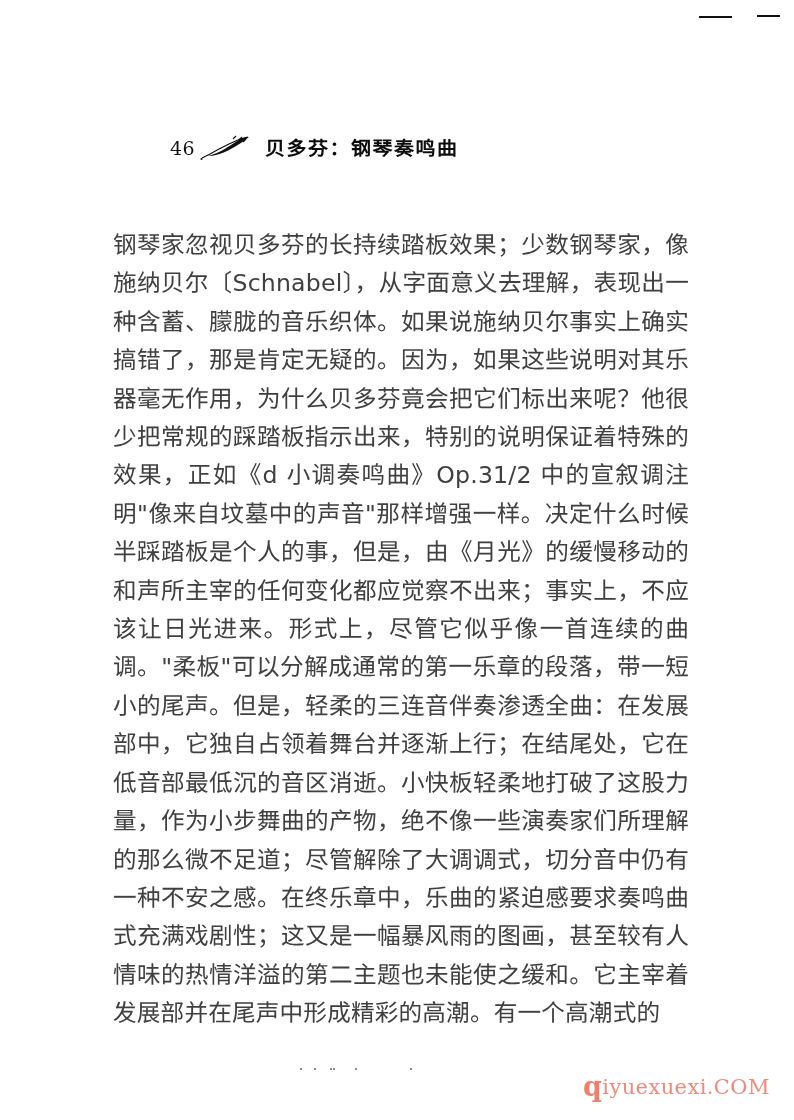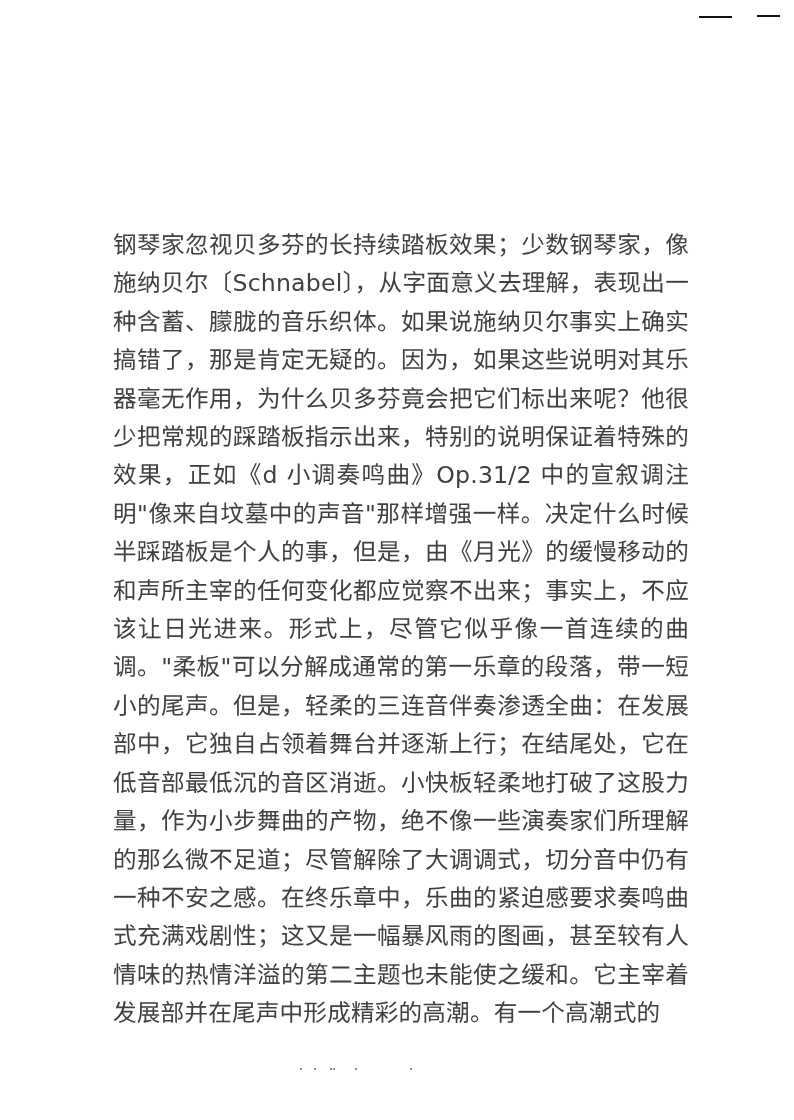--- a/index.html
+++ b/index.html
@@ -121,28 +121,45 @@
   }
 </style>
 </head>
 <body>
 
 <div class="page">
 
   <div class="scan-dash one"></div>
   <div class="scan-dash two"></div>
 
+  <div class="running-head">
+    <span class="folio">46</span>
+
+    <span class="ornament">
+      <svg width="58" height="26" viewBox="0 0 58 26" aria-hidden="true">
+        <path d="M3 23 L11 19 L20 14 L30 9 L41 4 L49 2" stroke="#111111" stroke-width="1.2" fill="none"></path>
+        <path d="M9 21 C18 19, 28 13, 38 6 C42 3, 46 2, 50 2 C45 6, 38 11, 30 15 C22 19, 15 21, 9 21 Z" fill="#111111"></path>
+        <path d="M34 4 L37 1 M40 5 L43 2 M44 7 L47 4" stroke="#111111" stroke-width="1.1" fill="none"></path>
+        <circle cx="2.5" cy="24" r="1" fill="#111111"></circle>
+      </svg>
+    </span>
+
+    <span class="head-title">贝多芬：钢琴奏鸣曲</span>
+  </div>
 
   <div class="body-text">
     <p>钢琴家忽视贝多芬的长持续踏板效果；少数钢琴家，像施纳贝尔〔Schnabel〕，从字面意义去理解，表现出一种含蓄、朦胧的音乐织体。如果说施纳贝尔事实上确实搞错了，那是肯定无疑的。因为，如果这些说明对其乐器毫无作用，为什么贝多芬竟会把它们标出来呢？他很少把常规的踩踏板指示出来，特别的说明保证着特殊的效果，正如《d 小调奏鸣曲》Op.31/2 中的宣叙调注明"像来自坟墓中的声音"那样增强一样。决定什么时候半踩踏板是个人的事，但是，由《月光》的缓慢移动的和声所主宰的任何变化都应觉察不出来；事实上，不应该让日光进来。形式上，尽管它似乎像一首连续的曲调。"柔板"可以分解成通常的第一乐章的段落，带一短小的尾声。但是，轻柔的三连音伴奏渗透全曲：在发展部中，它独自占领着舞台并逐渐上行；在结尾处，它在低音部最低沉的音区消逝。小快板轻柔地打破了这股力量，作为小步舞曲的产物，绝不像一些演奏家们所理解的那么微不足道；尽管解除了大调调式，切分音中仍有一种不安之感。在终乐章中，乐曲的紧迫感要求奏鸣曲式充满戏剧性；这又是一幅暴风雨的图画，甚至较有人情味的热情洋溢的第二主题也未能使之缓和。它主宰着发展部并在尾声中形成精彩的高潮。有一个高潮式的</p>
   </div>
 
   <div class="foot-noise">
     <i style="left:0px"></i>
     <i style="left:14px"></i>
     <i style="left:30px"></i>
     <i style="left:33px"></i>
     <i style="left:55px"></i>
     <i style="left:110px"></i>
   </div>
 
+  <div class="watermark">
+    <span class="wm-lead">q</span><span>iyuexuexi.COM</span>
+  </div>
 
 </div>
 
 </body></html>

